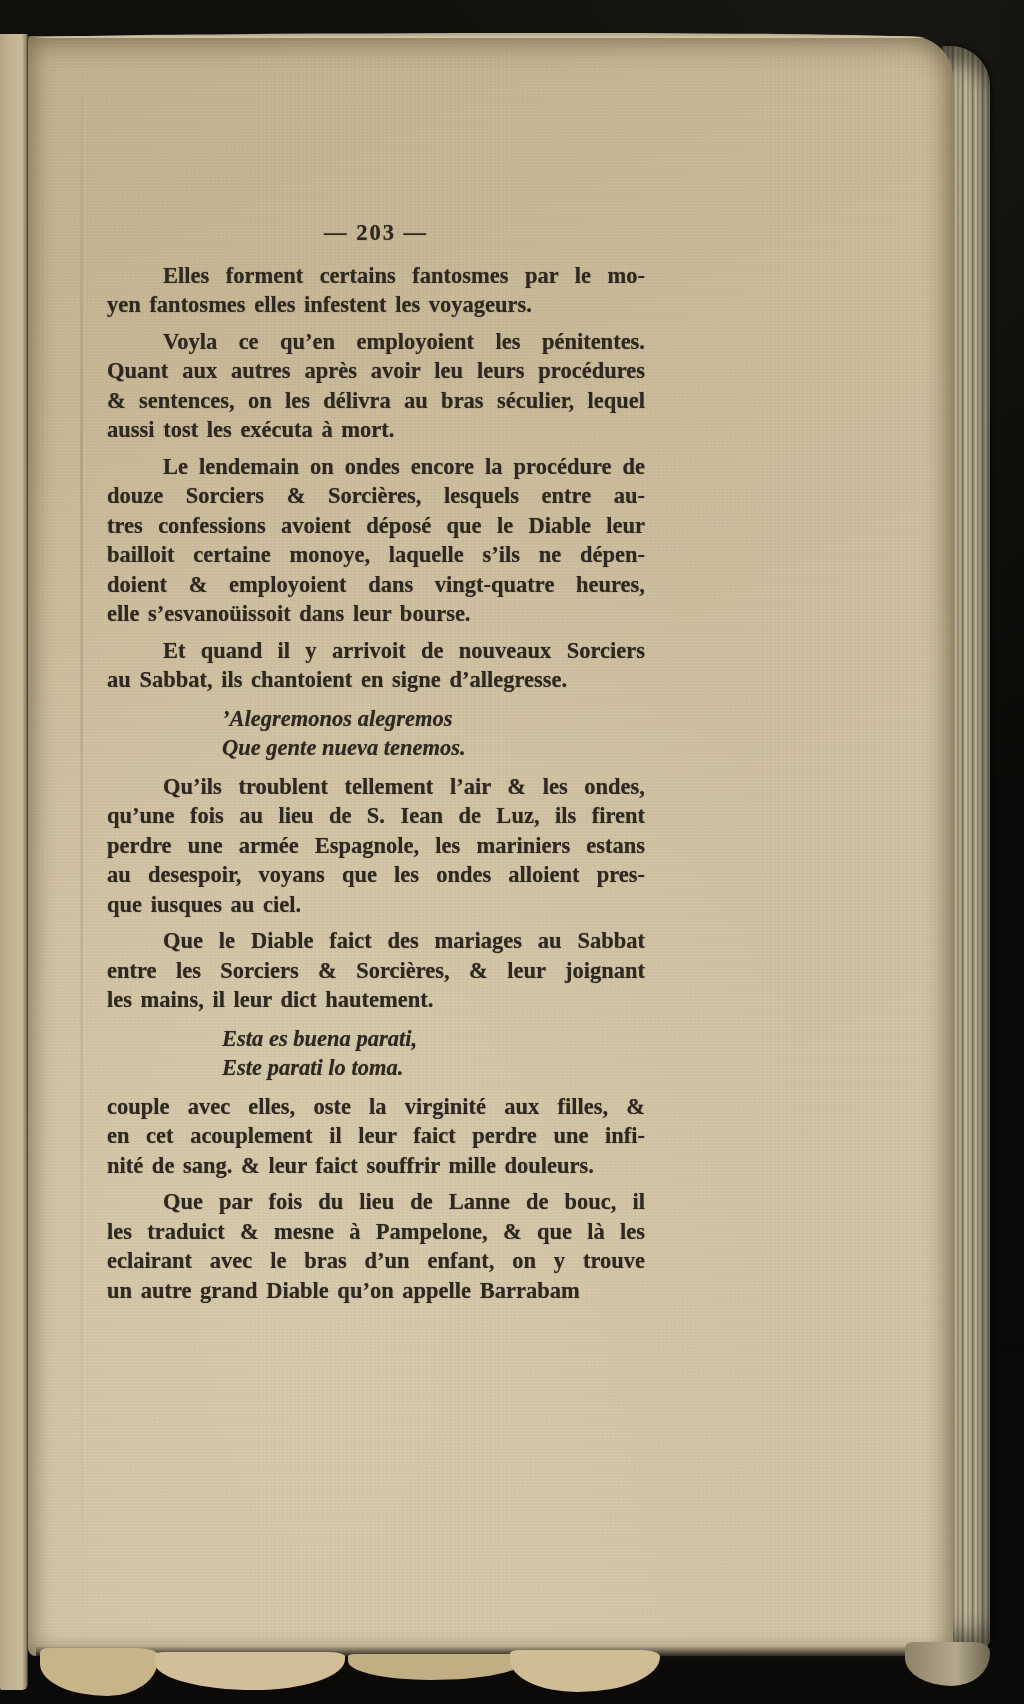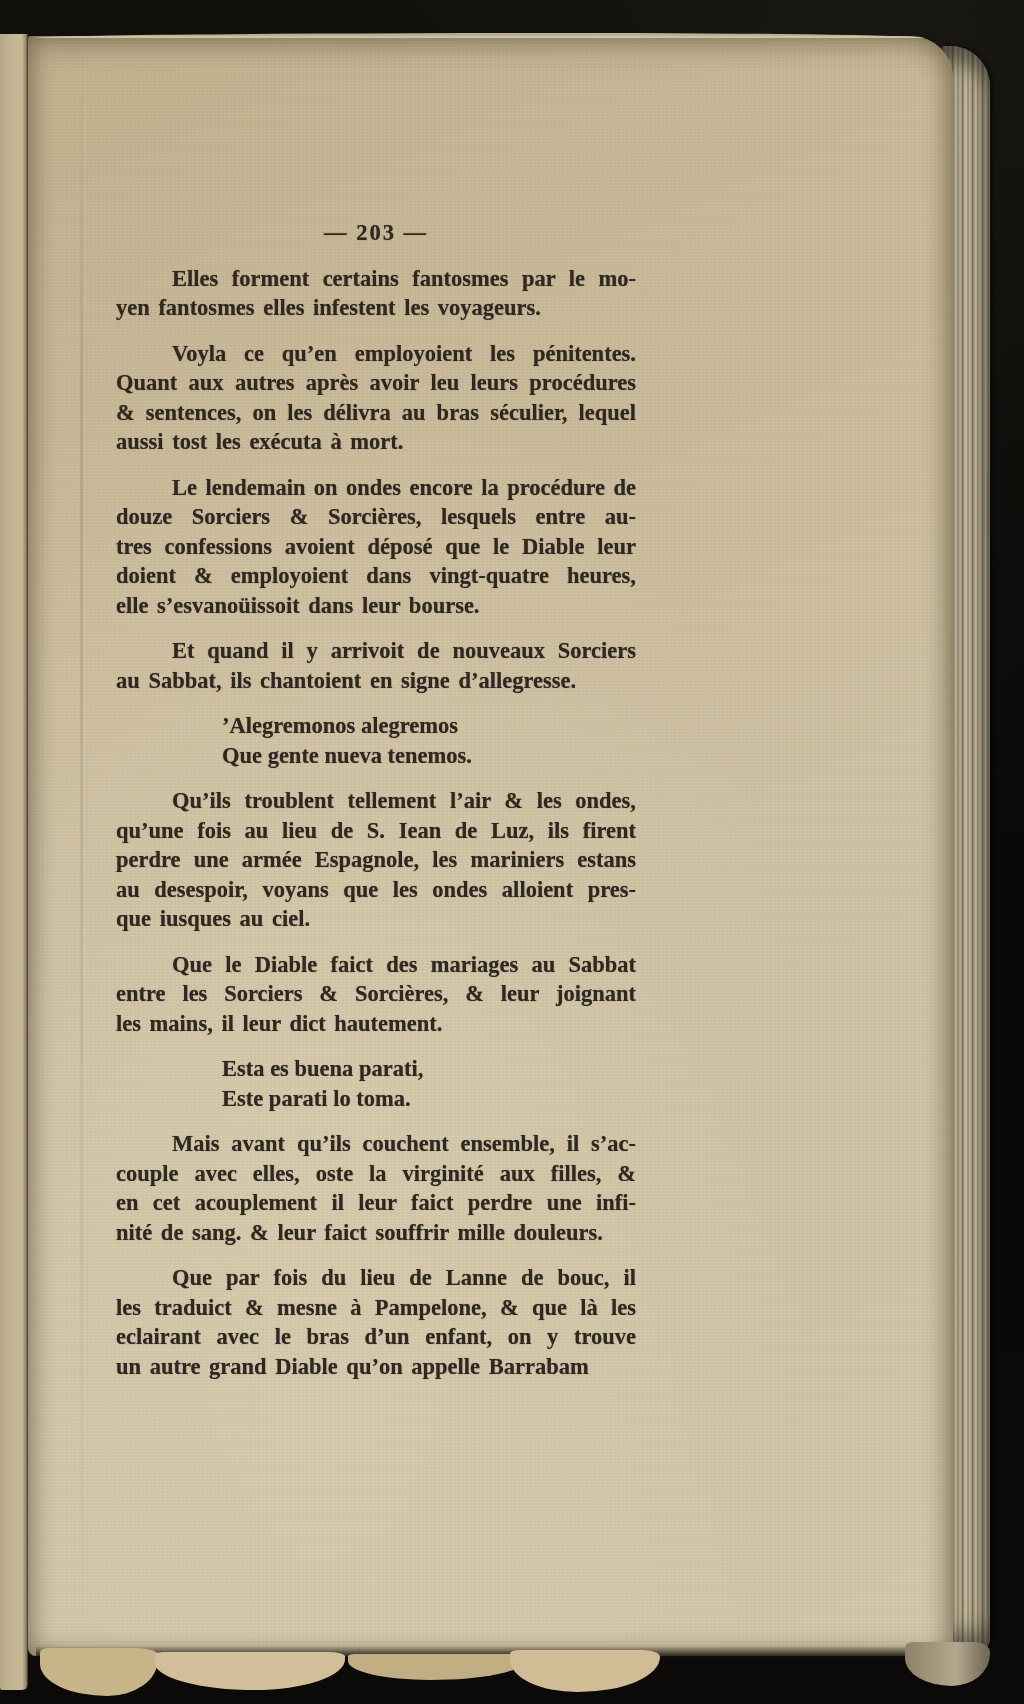--- a/index.html
+++ b/index.html
@@ -79,22 +79,23 @@
     font-size: 22.5px;
     line-height: 29.5px;
     font-weight: bold;
     text-shadow: 0 0 1px rgba(46,40,32,.55);
   }
   .page-number {
     text-align: center;
     margin-bottom: 13px;
     letter-spacing: 2px;
   }
-  .block { margin: 16px; }
+  .block { margin: 7px; }
   .block.verse {
+    font-style: italic;
     padding-left: 122px;
     margin: 9px 0 9px 0;
   }
   .line { white-space: nowrap; }
   .block.prose .line { white-space: normal; }
   .block.prose .line.just {
     text-align: justify;
     text-align-last: justify;
     text-justify: inter-word;
   }
@@ -135,20 +136,21 @@
           <div class="block prose">
             <div class="line first just">Voyla ce qu’en employoient les pénitentes.</div>
             <div class="line just">Quant aux autres après avoir leu leurs procédures</div>
             <div class="line just">&amp; sentences, on les délivra au bras séculier, lequel</div>
             <div class="line last">aussi tost les exécuta à mort.</div>
           </div>
           <div class="block prose">
             <div class="line first just">Le lendemain on ondes encore la procédure de</div>
             <div class="line just">douze Sorciers &amp; Sorcières, lesquels entre au-</div>
             <div class="line just">tres confessions avoient déposé que le Diable leur</div>
+            <div class="line just">bailloit certaine monoye, laquelle s’ils ne dépen-</div>
             <div class="line just">doient &amp; employoient dans vingt-quatre heures,</div>
             <div class="line last">elle s’esvanoüissoit dans leur bourse.</div>
           </div>
           <div class="block prose">
             <div class="line first just">Et quand il y arrivoit de nouveaux Sorciers</div>
             <div class="line last">au Sabbat, ils chantoient en signe d’allegresse.</div>
           </div>
           <div class="block verse">
             <div class="line">’Alegremonos alegremos</div>
             <div class="line">Que gente nueva tenemos.</div>
@@ -163,21 +165,20 @@
           <div class="block prose">
             <div class="line first just">Que le Diable faict des mariages au Sabbat</div>
             <div class="line just">entre les Sorciers &amp; Sorcières, &amp; leur joignant</div>
             <div class="line last">les mains, il leur dict hautement.</div>
           </div>
           <div class="block verse">
             <div class="line">Esta es buena parati,</div>
             <div class="line">Este parati lo toma.</div>
           </div>
           <div class="block prose">
-            <div class="line first just">Mais avant qu’ils couchent ensemble, il s’ac-</div>
             <div class="line just">couple avec elles, oste la virginité aux filles, &amp;</div>
             <div class="line just">en cet acouplement il leur faict perdre une infi-</div>
             <div class="line last">nité de sang. &amp; leur faict souffrir mille douleurs.</div>
           </div>
           <div class="block prose">
             <div class="line first just">Que par fois du lieu de Lanne de bouc, il</div>
             <div class="line just">les traduict &amp; mesne à Pampelone, &amp; que là les</div>
             <div class="line just">eclairant avec le bras d’un enfant, on y trouve</div>
             <div class="line last">un autre grand Diable qu’on appelle Barrabam</div>
           </div>

